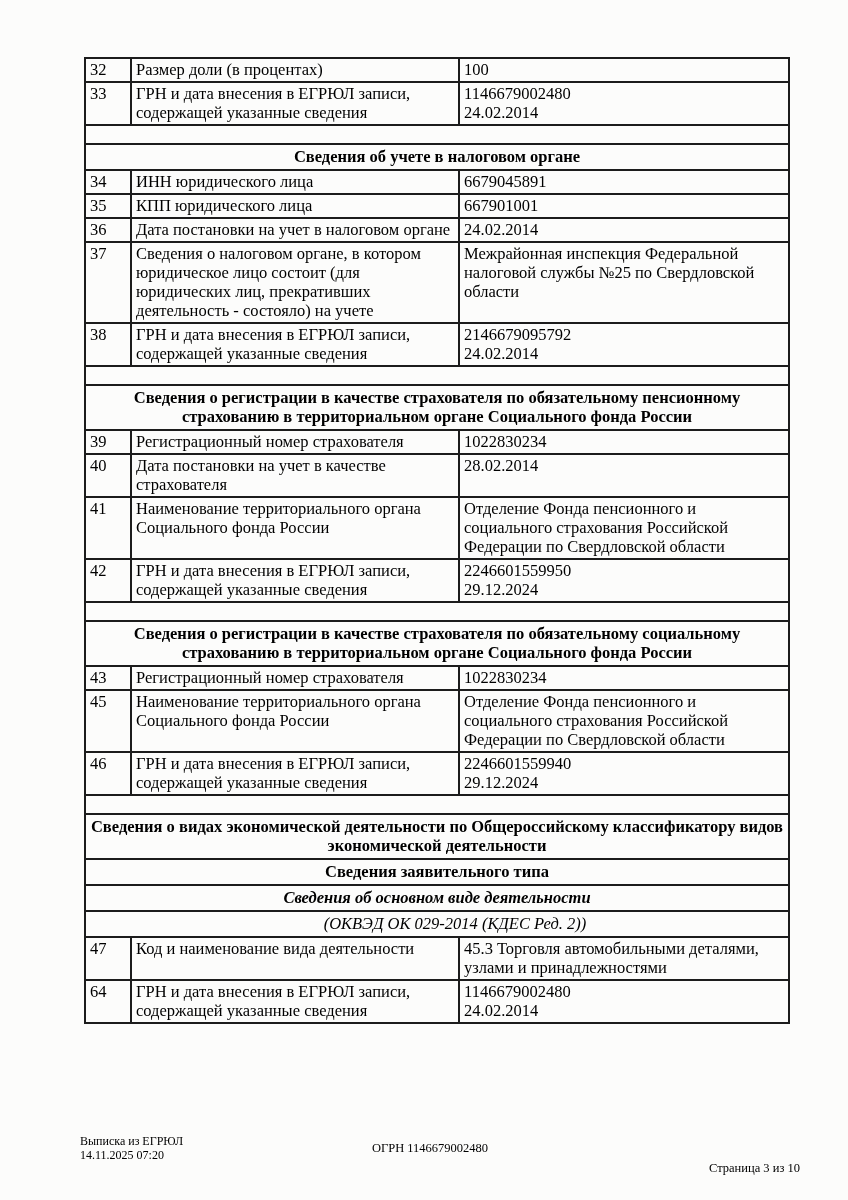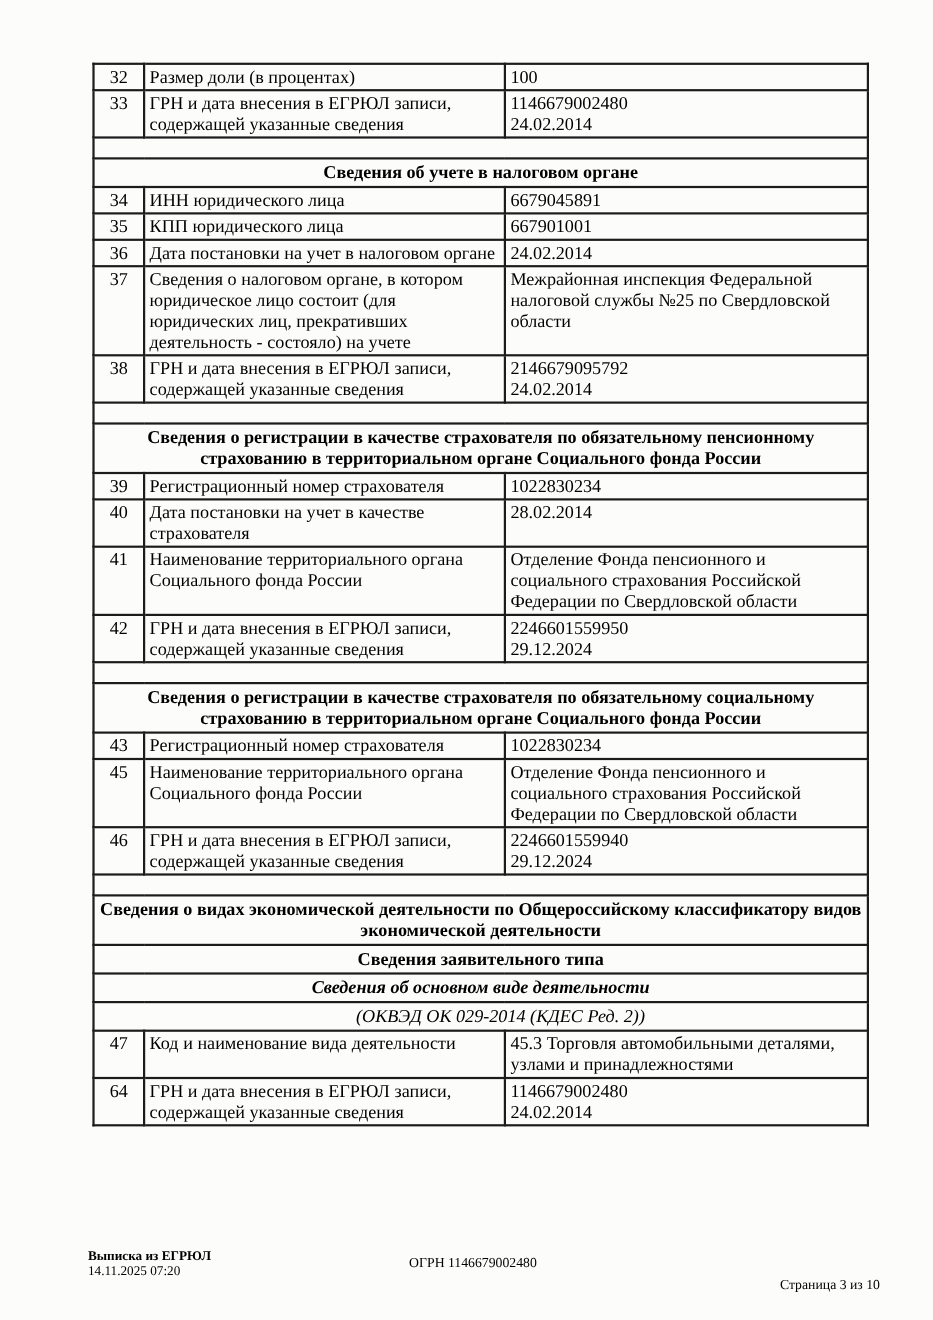--- a/index.html
+++ b/index.html
@@ -30,21 +30,20 @@
   }
   table.egrul td {
     border: 2px solid #1c1c1c;
     font-size: 16.5px;
     line-height: 19px;
     padding: 1px 4px 2px 4px;
     vertical-align: top;
     word-wrap: break-word;
   }
   td.cell-num {
-    text-align: center;
     padding-left: 1px;
     padding-right: 1px;
   }
   td.cell-value {
     white-space: pre-line;
   }
   tr.header-row td {
     text-align: center;
     font-weight: bold;
     padding-top: 2px;
@@ -65,21 +64,21 @@
 
   
   .footer-left {
     position: absolute;
     left: 80px;
     top: 1134px;
     font-size: 12px;
     line-height: 14px;
   }
   .footer-left .footer-doc-title {
-    font-weight: bold;
+    font-weight: normal;
     display: block;
   }
   .footer-left .footer-datetime {
     display: block;
   }
   .footer-center {
     position: absolute;
     left: 0;
     top: 1141px;
     width: 860px;

